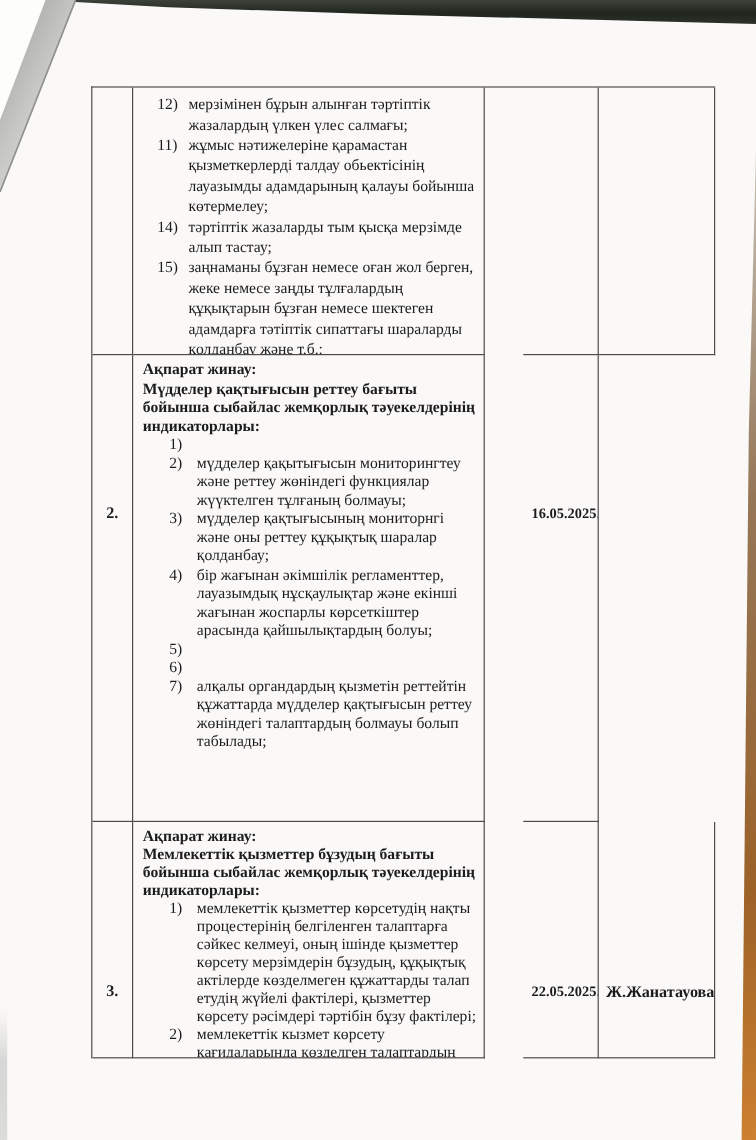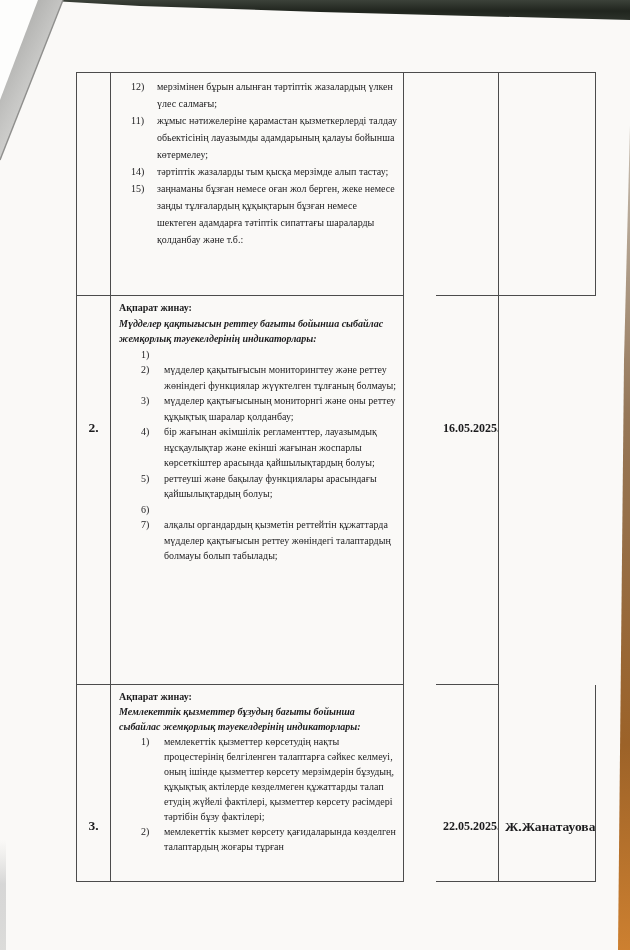--- a/index.html
+++ b/index.html
@@ -20,26 +20,26 @@
   .r0{height:223px;}
   .r1{height:389px;}
   .r2{height:197px;}
   .cell{
     border-right:1px solid #4c4c4c;border-bottom:1px solid #4c4c4c;
     box-sizing:border-box;overflow:hidden;vertical-align:top;
   }
   .num{text-align:center;font-weight:bold;font-size:13.5px;}
   .r1 .num{padding-top:124px;}
   .r2 .num{padding-top:133px;}
-  .content{padding:4px 6px 0 8px;font-size:10px;}
+  .content{padding:4px 6px 0 8px;font-size:13px;}
   .r0 .content{line-height:17px;padding-top:5px;}
   .r1 .content{line-height:15.5px;}
   .r2 .content{line-height:15px;}
   .hdr{font-weight:bold;}
-  .subhdr{font-weight:bold;font-style:italic;}
+  .subhdr{font-weight:bold;}
   .item{display:flex;align-items:flex-start;}
   .r0 .item{padding-left:12px;}
   .r1 .item,.r2 .item{padding-left:22px;}
   .marker{flex:none;width:26px;}
   .r1 .marker,.r2 .marker{width:23px;}
   .itxt{flex:1;}
   .date{font-weight:bold;font-size:12px;padding-left:7px;margin-left:32px;}
   .name{font-size:13.5px;padding-left:6px;}
   .r1 .date,.r1 .name{padding-top:125px;}
   .r2 .date,.r2 .name{padding-top:134px;}
@@ -131,21 +131,20 @@
         <div class="item">
           <span class="marker">3)</span>
           <span class="itxt">мүдделер қақтығысының мониторнгі және оны реттеу құқықтық шаралар қолданбау;</span>
         </div>
         <div class="item">
           <span class="marker">4)</span>
           <span class="itxt">бір жағынан әкімшілік регламенттер, лауазымдық нұсқаулықтар және екінші жағынан жоспарлы көрсеткіштер арасында қайшылықтардың болуы;</span>
         </div>
         <div class="item">
           <span class="marker">5)</span>
-          <span class="itxt">реттеуші және бақылау функциялары арасындағы қайшылықтардың болуы;</span>
         </div>
         <div class="item">
           <span class="marker">6)</span>
         </div>
         <div class="item">
           <span class="marker">7)</span>
           <span class="itxt">алқалы органдардың қызметін реттейтін құжаттарда мүдделер қақтығысын реттеу жөніндегі талаптардың болмауы болып табылады;</span>
         </div>
       </div>
       <div class="cell date"><span>16.05.2025.</span></div>

